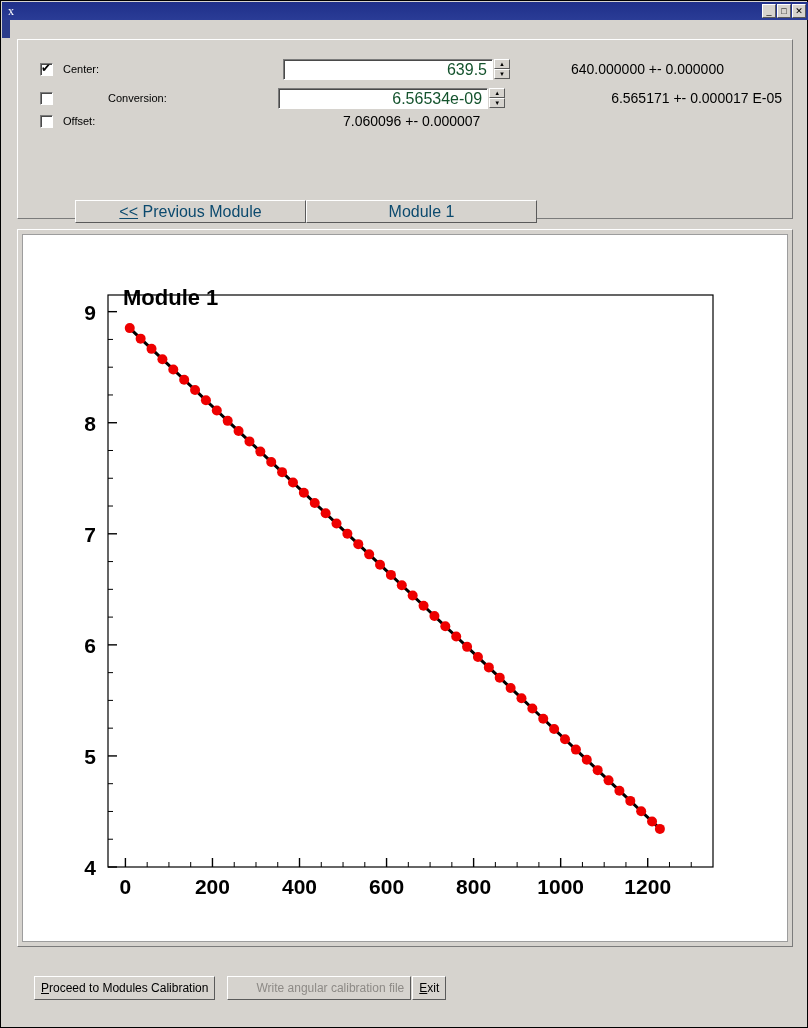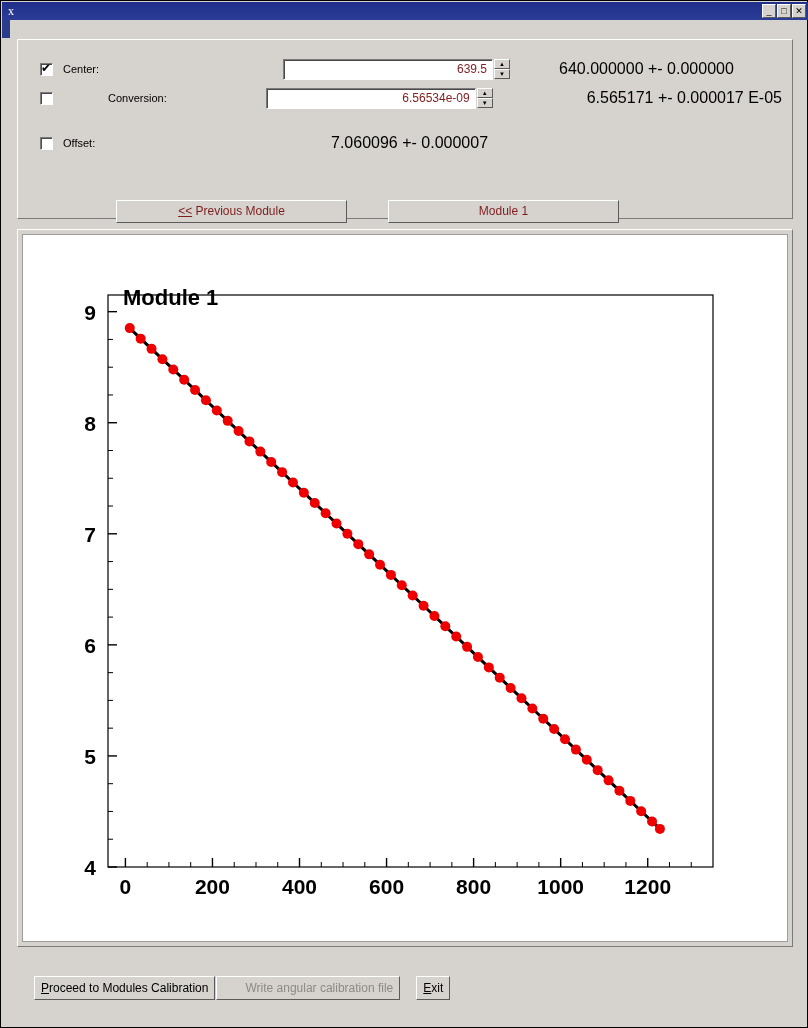--- a/index.html
+++ b/index.html
@@ -139,23 +139,23 @@
     height: 21px;
     background: #ffffff;
     border-top: 1px solid #7b7b7b;
     border-left: 1px solid #7b7b7b;
     border-right: 1px solid #ffffff;
     border-bottom: 1px solid #ffffff;
     box-shadow: inset 1px 1px 0 #4a4a4a;
     box-sizing: border-box;
     text-align: right;
     padding: 0 5px;
-    font-size: 12px;
+    font-size: 16px;
     line-height: 19px;
-    color: #7f1d1d;
+    color: #14532d;
     font-family: "Liberation Sans", sans-serif;
     white-space: nowrap;
     overflow: hidden;
   }
   .spin {
     width: 16px;
     height: 21px;
     display: flex;
     flex-direction: column;
     margin-left: 1px;
@@ -167,46 +167,45 @@
     border-left: 1px solid #ffffff;
     border-right: 1px solid #5a5a5a;
     border-bottom: 1px solid #5a5a5a;
     box-sizing: border-box;
     font-size: 6px;
     line-height: 8px;
     text-align: center;
     color: #000000;
   }
   .result-text {
-    margin-left: 48px;
-    font-size: 16px;
+    margin-left: 60px;
+    font-size: 14px;
     white-space: nowrap;
   }
   
   .nav-row {
     position: absolute;
     left: 57px;
     top: 160px;
     width: 692px;
     height: 23px;
     display: flex;
   }
   .navbtn {
     height: 23px;
     background: #d6d3ce;
     border-top: 1px solid #ffffff;
     border-left: 1px solid #ffffff;
     border-right: 1px solid #5a5a5a;
     border-bottom: 1px solid #5a5a5a;
     box-sizing: border-box;
-    font-size: 12px;
+    font-size: 16px;
     line-height: 21px;
     text-align: center;
-    color: #7f1d1d;
-    margin-left: 41px;
+    color: #0c4a6e;
   }
   .navbtn .u { text-decoration: underline; }
   #nav-prev { width: 231px; }
   #nav-cur  { width: 231px; }
   #nav-next { width: 232px; }
 
   
   .plot-panel {
     position: absolute;
     left: 16px; top: 228px;
@@ -301,21 +300,21 @@
       <div class="field-wrap">
         <div class="field">6.56534e-09</div>
         <div class="spin">
           <div>▲</div>
           <div>▼</div>
         </div>
       </div>
       <div class="result-text">6.565171 +- 0.000017 E-05</div>
     </div>
 
-    <div class="param-row" style="top:92px;">
+    <div class="param-row" style="top:70px;">
       <div class="chk"></div>
       <div class="param-label">Offset:</div>
       <div class="result-text">7.060096 +- 0.000007</div>
     </div>
 
     <div class="nav-row">
       <div class="navbtn" id="nav-prev">
         <span class="u">&lt;&lt;</span><span> Previous Module</span>
       </div>
       <div class="navbtn" id="nav-cur">Module 1</div>
@@ -440,21 +439,21 @@
           <circle cx="636.90" cy="593.90" r="5" fill="#ee0000"></circle>
         </svg>
       <div class="plot-title">Module 1</div>
     </div>
   </div>
 
   <div class="bottom-row">
     <div class="botbtn">
       <span class="u">P</span><span>roceed to Modules Calibration</span>
     </div>
-    <div class="botbtn disabled" style="margin-left:1px;padding-left:28px;">
+    <div class="botbtn disabled" style="margin-left:12px;padding-left:28px;">
       <span>Write angular calibration file</span>
     </div>
-    <div class="botbtn" style="margin-left:16px;">
+    <div class="botbtn" style="margin-left:1px;">
       <span class="u">E</span><span>xit</span>
     </div>
   </div>
 
 </div>
 
 </body></html>

